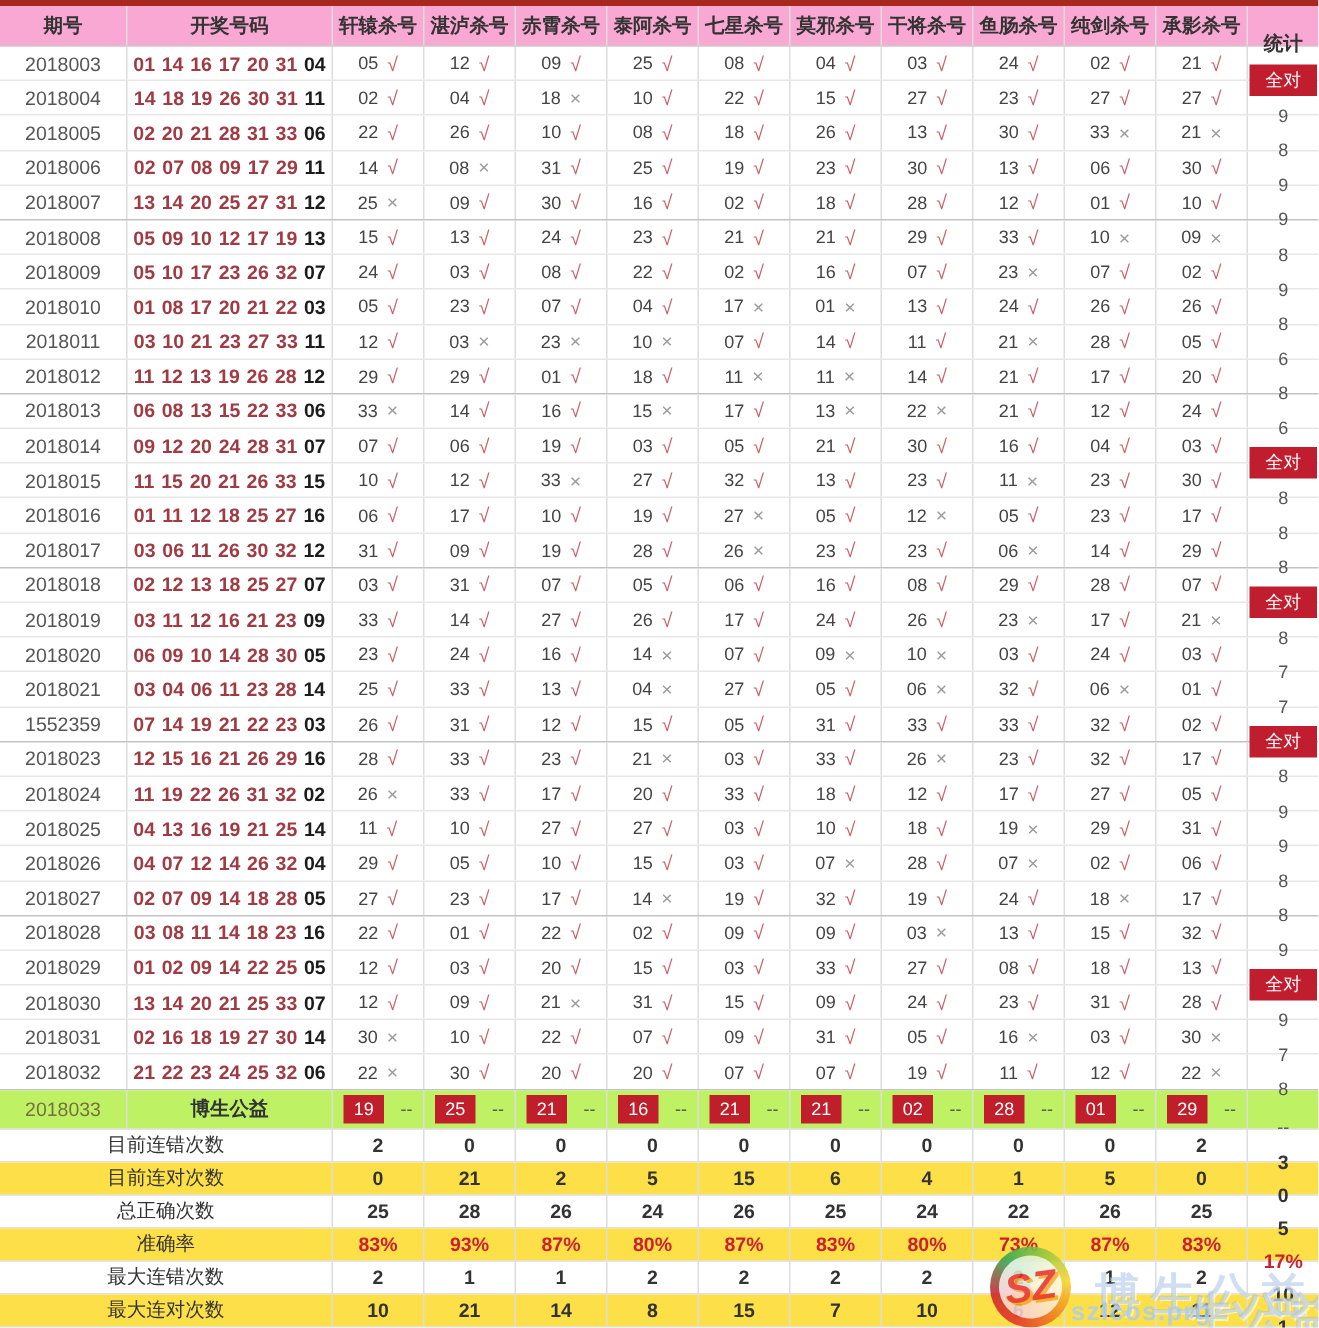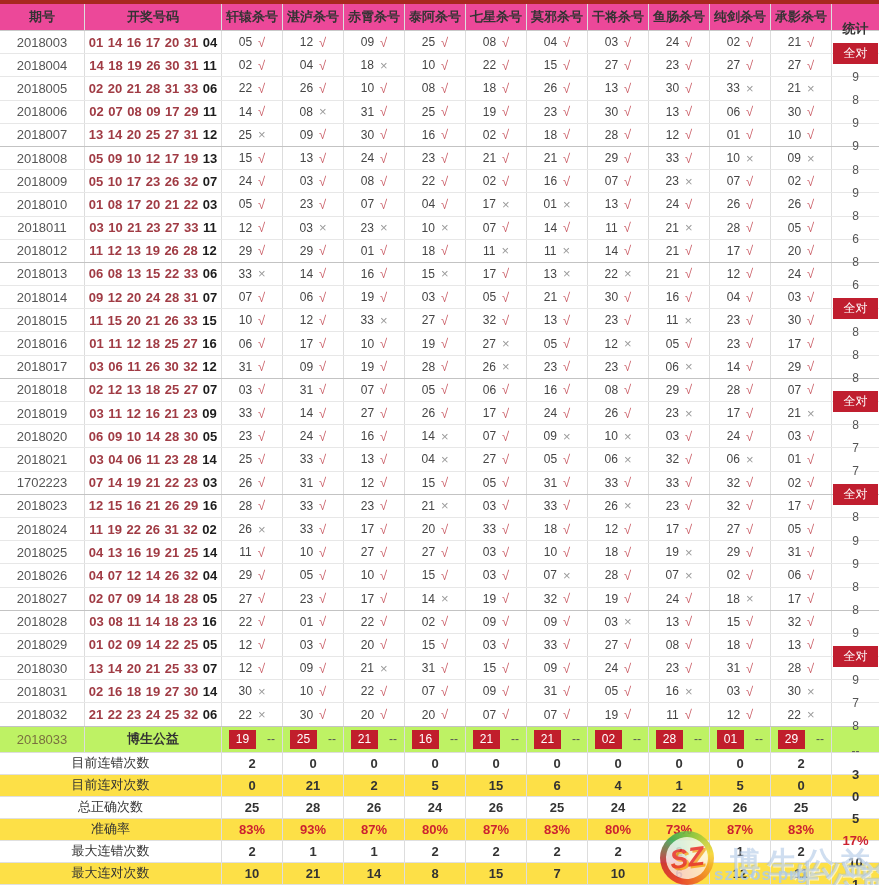--- a/index.html
+++ b/index.html
@@ -2,21 +2,21 @@
 <html><head>
 <meta charset="utf-8">
 <style>
   * { box-sizing: border-box; margin: 0; padding: 0; }
   html,body { width: 879px; height: 885px; overflow: hidden; background:#fff;
     font-family: "Liberation Sans", "DejaVu Sans", sans-serif; color:#333; }
   .topbar { height:4px; background:#a8281f; }
   .tbl { position:relative; width:879px; }
   .row { display:flex; align-items:center; height:23.2px; border-bottom:1px solid #e7e7e7; }
   .row.grp { border-bottom:1px solid #c3c3c3; }
-  .row.head { height:27px; background:#ec4899; border-bottom:1px solid #c9c9c9; }
+  .row.head { height:27px; background:#f9a8d4; border-bottom:1px solid #c9c9c9; }
   .c { height:100%; display:flex; align-items:center; justify-content:center;
        border-right:1px solid #ddd; font-size:12px; }
   .c:last-child { border-right:none; }
   .w-period { width:85px; }
   .w-nums { width:137px; }
   .w-kill { width:61px; }
   .w-stat { width:47px;margin-top:23px; }
   .head .c { font-size:13px; font-weight:bold; color:#333; }
   .period { color:#555; font-size:13px; }
   .nums { gap:4.5px; font-weight:bold; font-size:13px; }
@@ -1118,21 +1118,21 @@
         </div>
         <div class="c w-kill">
           <span class="kn">01</span>
           <span class="mk ok">√</span>
         </div>
         <div class="c w-stat">
           <span class="statn">7</span>
         </div>
       </div>
       <div class="row grp">
-        <div class="c w-period period">1702223</div>
+        <div class="c w-period period">1552359</div>
         <div class="c w-nums nums">
           <span class="red-ball">07</span>
           <span class="red-ball">14</span>
           <span class="red-ball">19</span>
           <span class="red-ball">21</span>
           <span class="red-ball">22</span>
           <span class="red-ball">23</span>
           <span class="blue-ball">03</span>
         </div>
         <div class="c w-kill">

